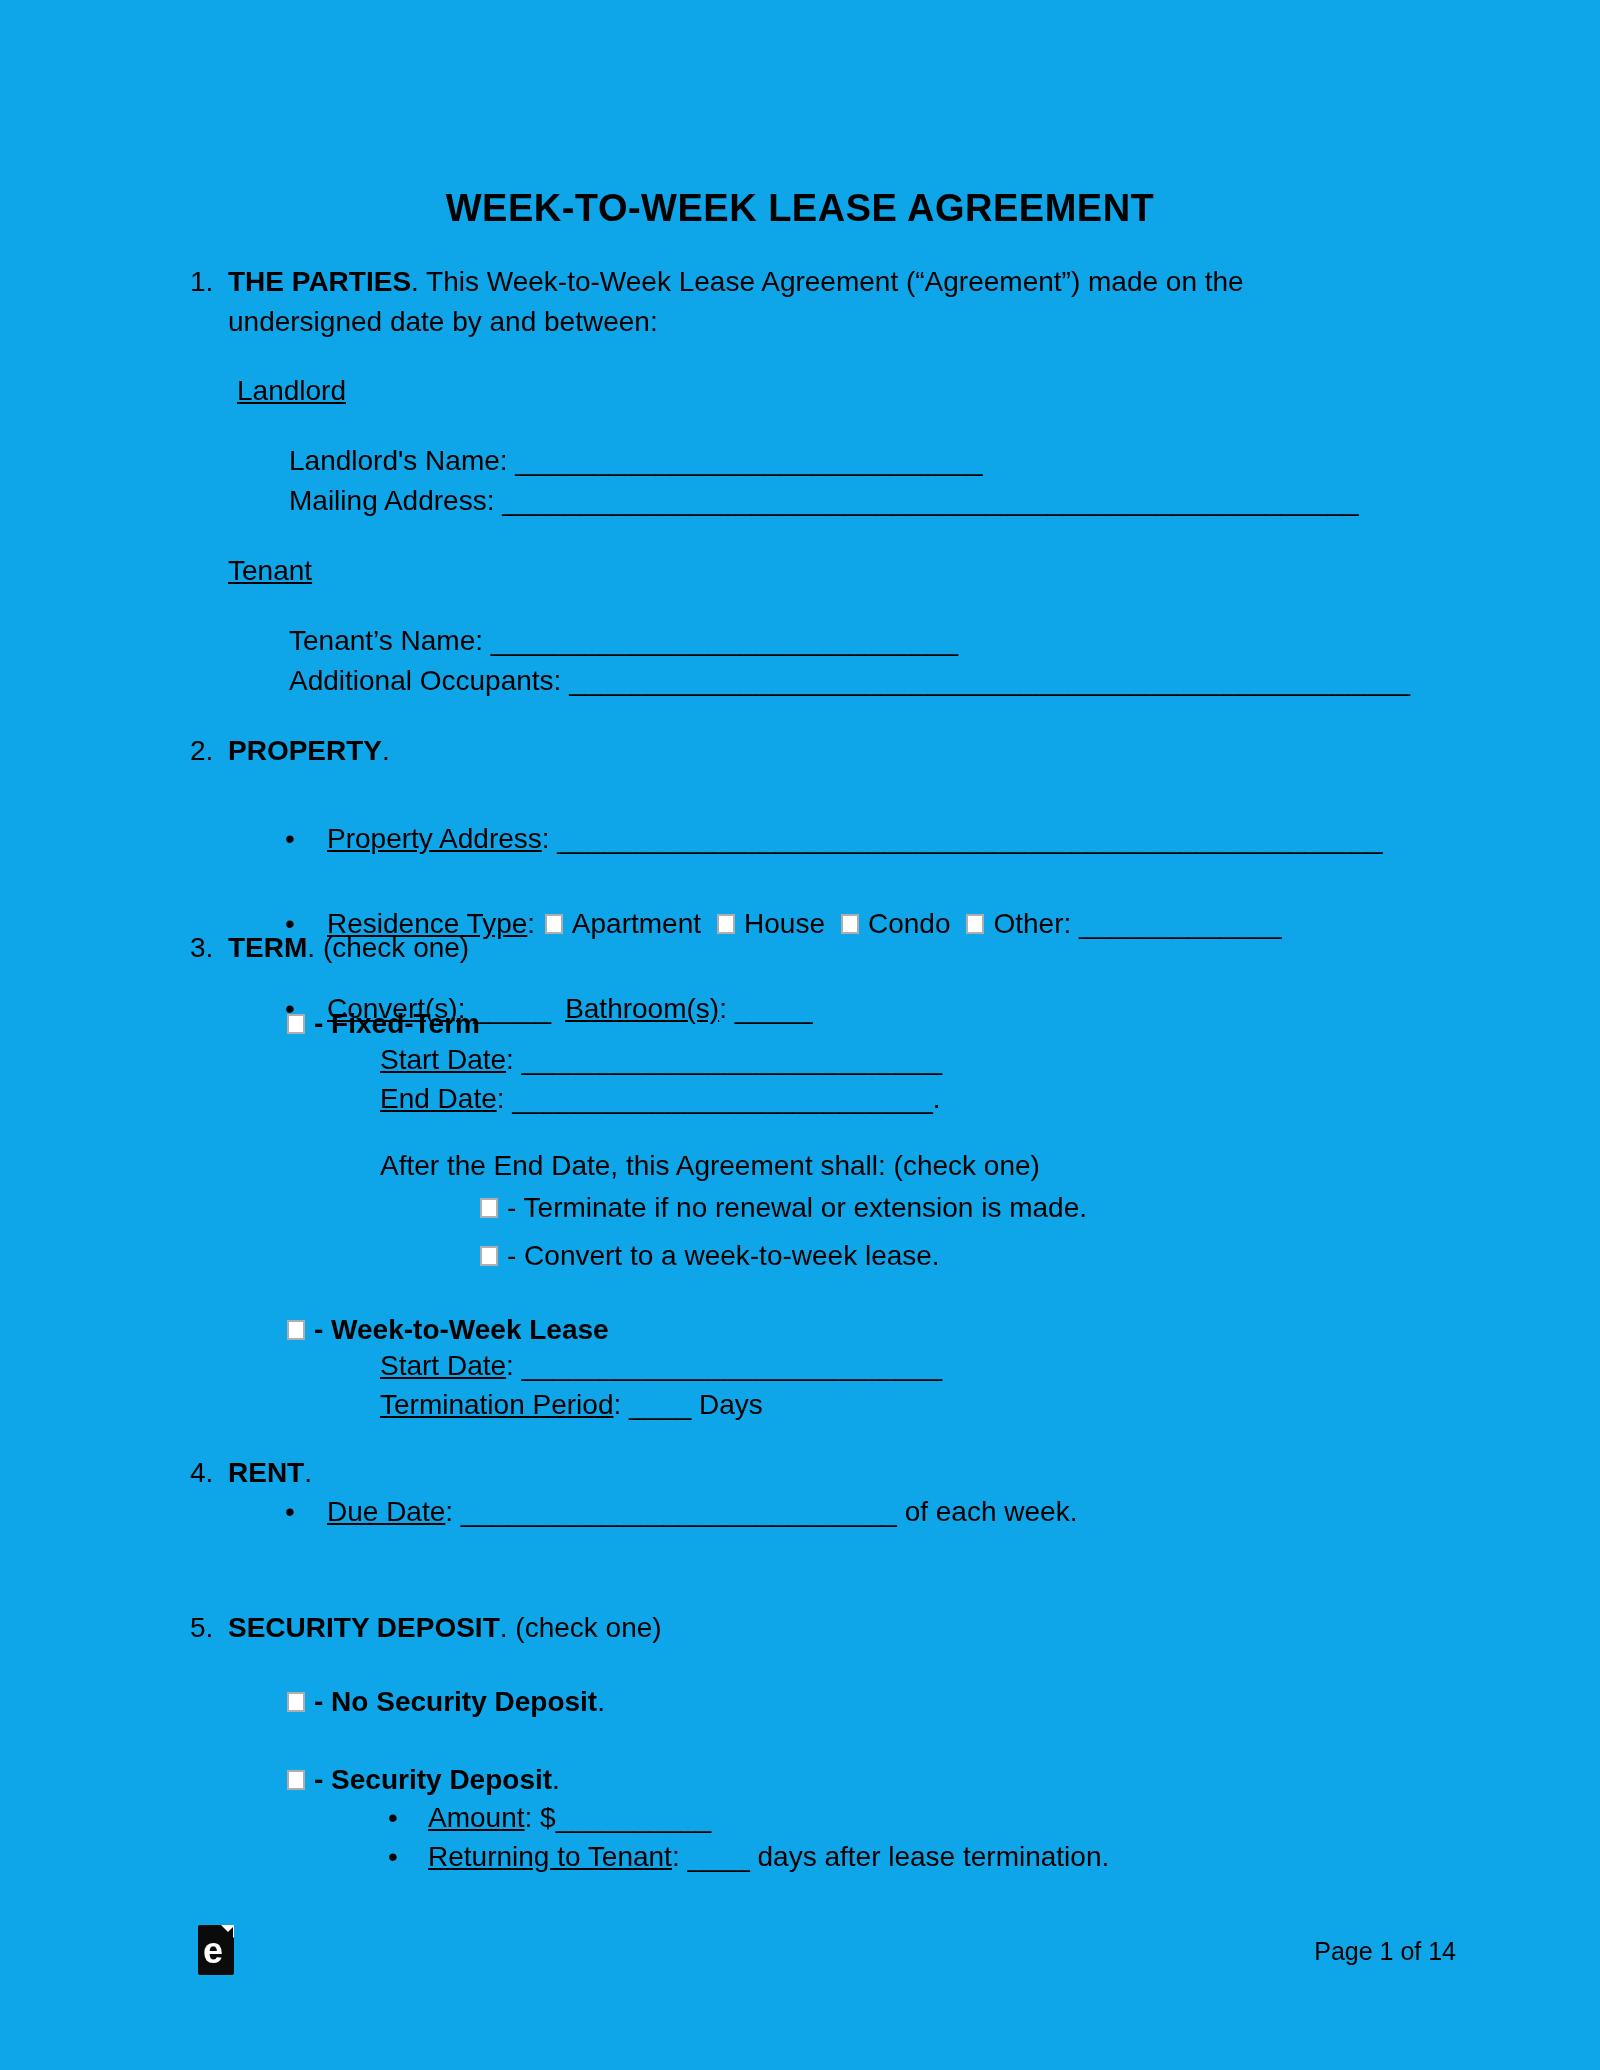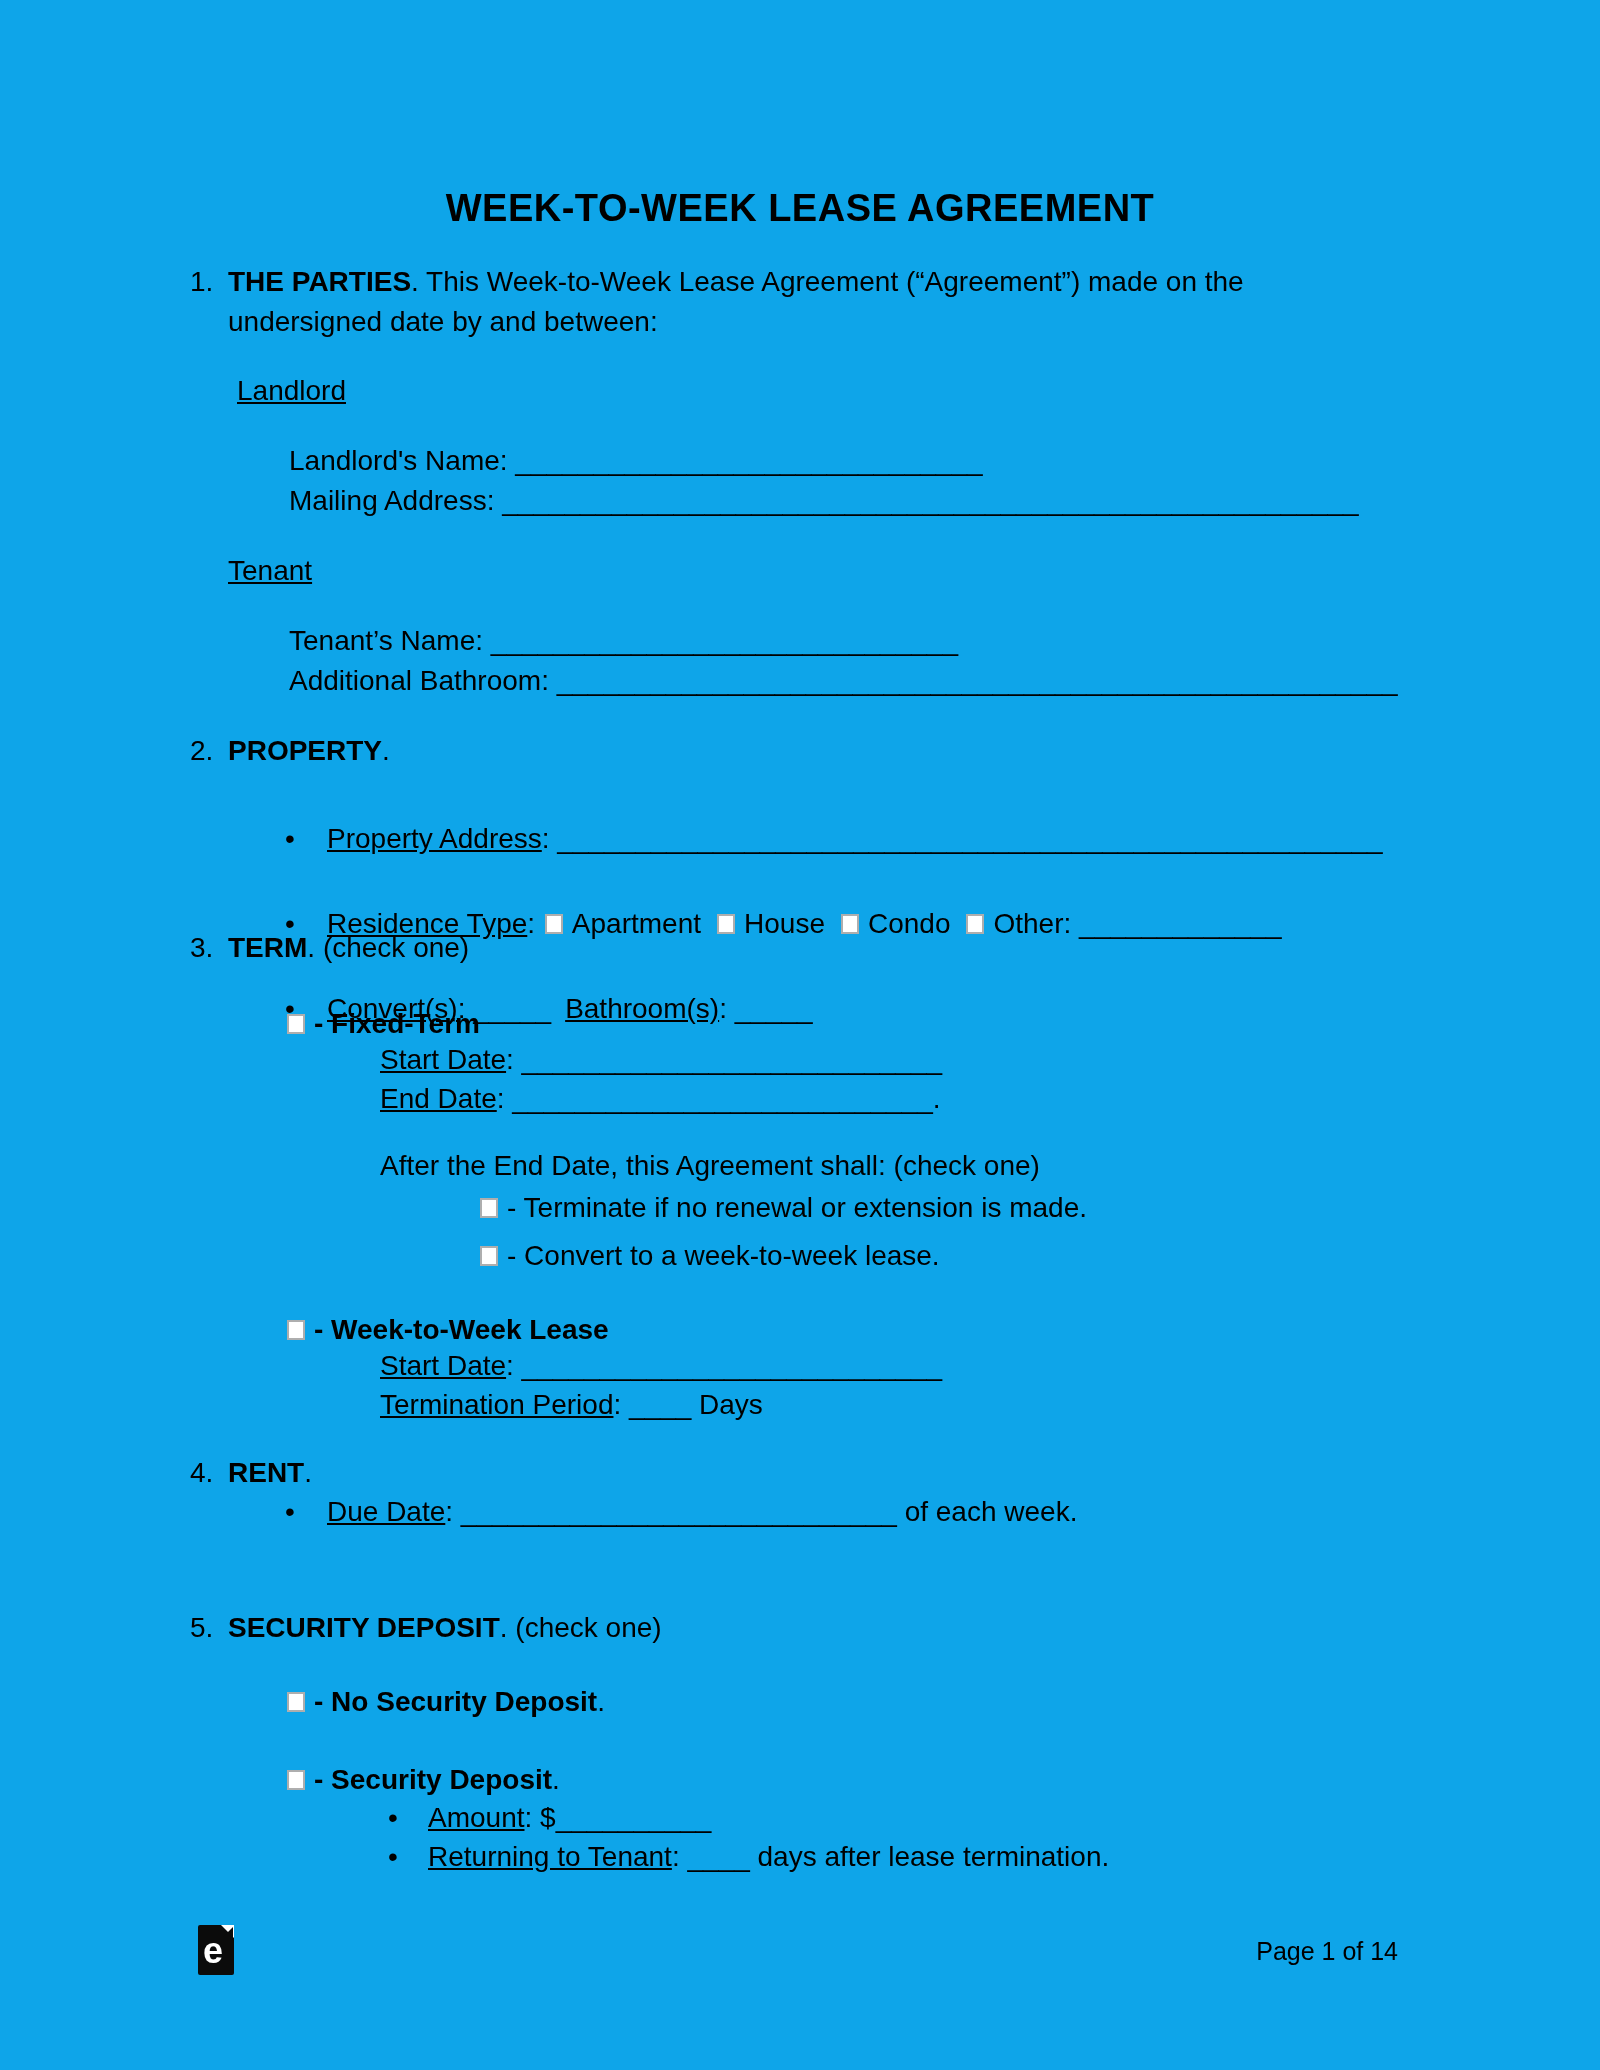--- a/index.html
+++ b/index.html
@@ -75,21 +75,21 @@
     position:absolute;
     left:0; top:2px;
     width:30px;
     text-align:center;
     color:#ffffff;
     font-weight:bold;
     font-size:36px;
     line-height:48px;
   }
   .page-num {
-    left:1088px; top:1936px;
+    left:1146px; top:1936px;
     width:310px;
     text-align:right;
     font-size:25px;
     line-height:30px;
   }
 </style>
 </head>
 <body>
 
 <div class="page">
@@ -105,21 +105,21 @@
 
   <div class="abs field-lines" style="top:441px; left:289px;">
     <div><span>Landlord's Name:</span><span> ______________________________</span></div>
     <div><span>Mailing Address:</span><span> _______________________________________________________</span></div>
   </div>
 
   <div class="abs u" style="top:551px; left:228px;">Tenant</div>
 
   <div class="abs field-lines" style="top:621px; left:289px;">
     <div><span>Tenant’s Name:</span><span> ______________________________</span></div>
-    <div><span>Additional Bathroom:</span><span> ______________________________________________________</span></div>
+    <div><span>Additional Occupants:</span><span> ______________________________________________________</span></div>
   </div>
 
   <div class="abs secrow" style="top:731px; left:190px;">
     <span class="secnum">2.</span>
     <div><b>PROPERTY</b><span>.</span></div>
   </div>
 
   <div class="abs lh41" style="top:774px; left:285px;">
     <div class="bullet-line"><span class="u">Property Address</span><span>: _____________________________________________________</span></div>
     <div class="bullet-line"><span class="u">Residence Type</span><span>: </span><span class="cbx"></span><span class="opt">Apartment</span><span class="cbx"></span><span class="opt">House</span><span class="cbx"></span><span class="opt">Condo</span><span class="cbx"></span><span>Other:</span><span> _____________</span></div>

